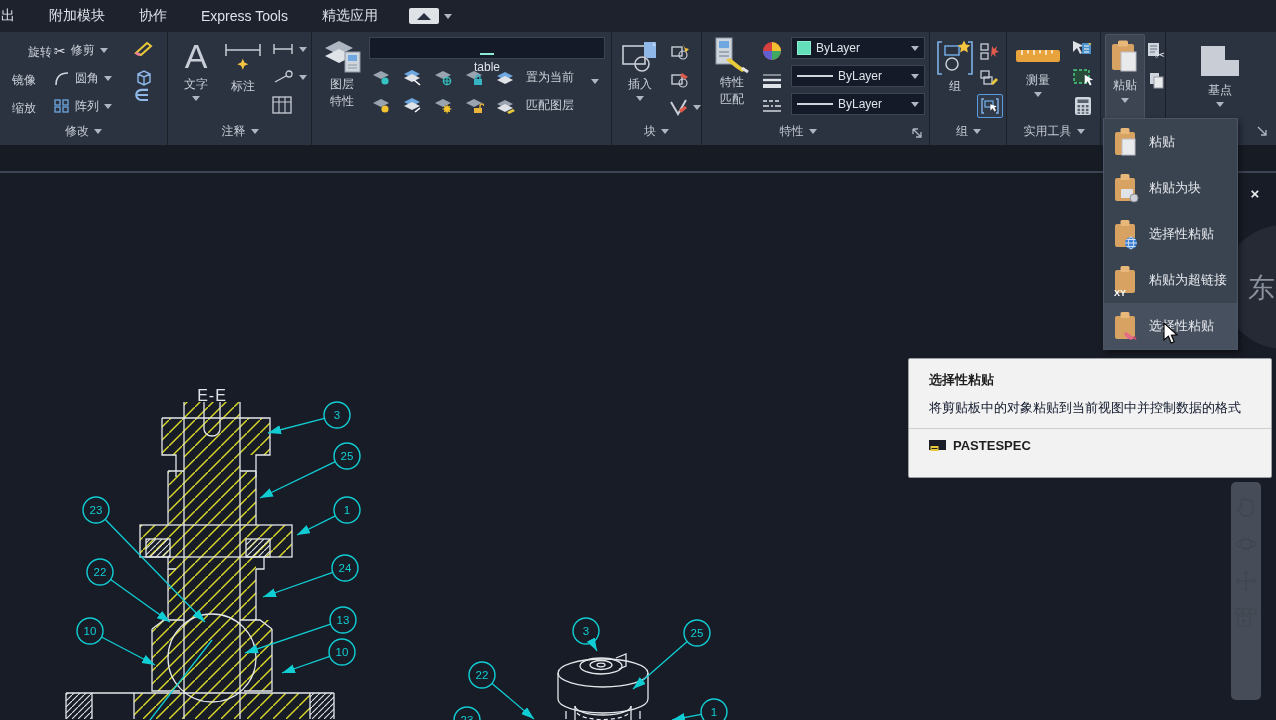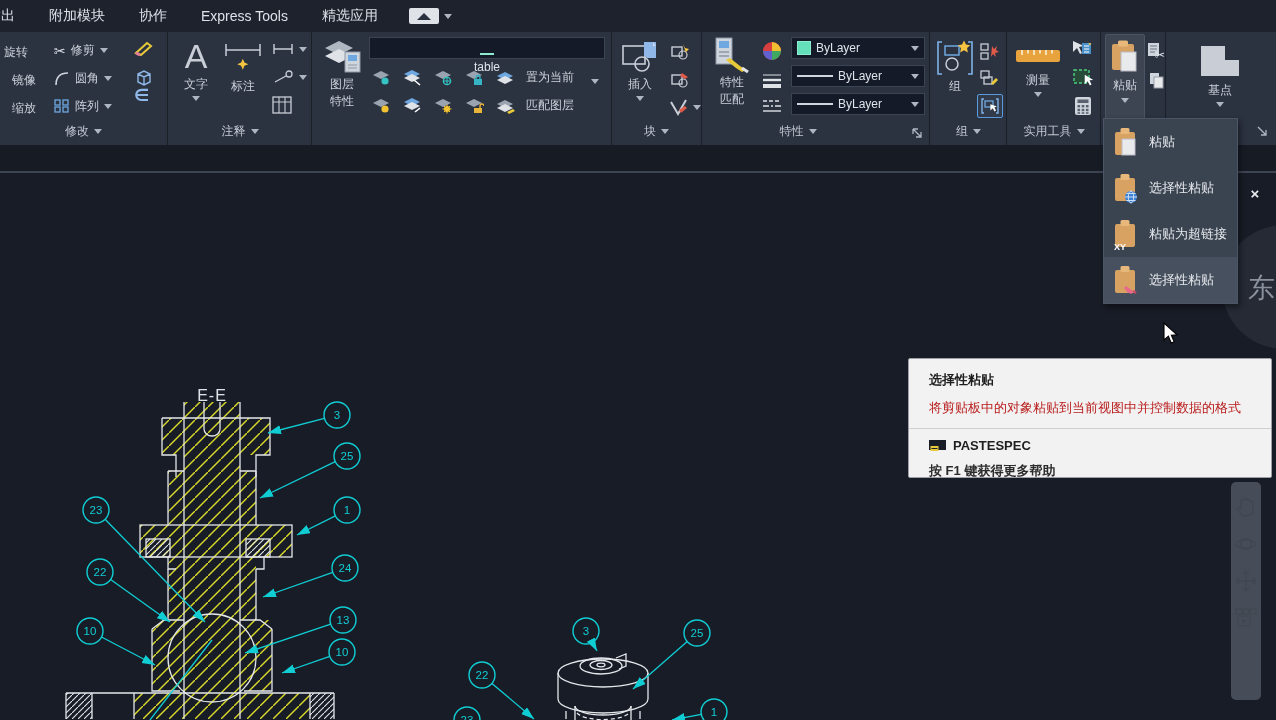--- a/index.html
+++ b/index.html
@@ -47,21 +47,21 @@
   
   #paste-menu { position:absolute; left:1103px; top:118px; width:135px; background:#3a4350;
     border:1px solid #4c5565; box-shadow:2px 3px 6px rgba(0,0,0,.45); }
   .pm-item { height:46px; display:flex; align-items:center; gap:9px; padding-left:8px; color:#e6e9ed; font-size:13px; }
   .pm-item.hl { background:#47505e; }
 
   
   #tooltip { position:absolute; left:908px; top:358px; width:364px; height:120px; background:#f2f2f2;
     border:1px solid #9da0a5; border-radius:2px; color:#1e1e1e; font-size:13px; }
   #tooltip .tt-title { font-weight:bold; margin:12px 0 0 20px; }
-  #tooltip .tt-desc  { margin:10px 0 0 20px; color:#b91c1c; }
+  #tooltip .tt-desc  { margin:10px 0 0 20px; color:#0f172a; }
   #tooltip .tt-div   { margin:11px 0 0 0; border-top:1px solid #cfcfcf; }
   #tooltip .tt-cmd   { display:flex; align-items:center; gap:7px; margin:9px 0 0 20px; font-weight:bold; }
   #tooltip .tt-help  { margin:9px 0 0 20px; font-weight:bold; color:#2b2b2b; }
 
   
   #navbar { position:absolute; left:1231px; top:482px; width:30px; height:218px;
     background:rgba(118,126,137,.5); border-radius:5px; display:flex; flex-direction:column;
     align-items:center; padding-top:14px; gap:16px; }
   #navbar svg { opacity:.75; }
 
@@ -78,21 +78,21 @@
   <div class="menu-item">精选应用</div>
   <div id="menu-imgbtn">
     <span class="thumb"></span>
     <span class="caret"></span>
   </div>
 </div>
 
 <div id="ribbon">
 
   <div class="panel" style="left:0;width:168px;">
-    <div class="rtool" style="left:4px;top:12px;">
+    <div class="rtool" style="left:28px;top:12px;">
       <span>旋转</span>
       </div>
     <div class="rtool" style="left:54px;top:10px;">
       <span class="ic" style="color:#dfe3ea;font-size:14px;">✂</span>
       <span>修剪</span>
         <span class="caret"></span>
       </div>
     <div class="rtool" style="left:134px;top:8px;">
       <svg class="ic" width="20" height="16">
           <path d="M2,13 L13,3 l4,3 L7,15 Z" fill="none" stroke="#e8c93a" stroke-width="2"></path>
@@ -655,20 +655,29 @@
         <rect x="3" y="6" width="20" height="23" rx="2" fill="#d8a263"></rect>
         <rect x="8.5" y="2" width="9" height="6" rx="1.5" fill="#e8b87a"></rect>
         <rect x="10" y="13" width="13" height="16" fill="#e9eaec" stroke="#b9bcc4"></rect>
       </svg>
       <span>粘贴</span>
     </div>
     <div class="pm-item">
       <svg width="28" height="33">
         <rect x="3" y="6" width="20" height="23" rx="2" fill="#d8a263"></rect>
         <rect x="8.5" y="2" width="9" height="6" rx="1.5" fill="#e8b87a"></rect>
+        <rect x="9" y="17" width="12" height="9" rx="1" fill="#dfe2e6"></rect>
+        <circle cx="22" cy="26" r="4" fill="#cfd3d9" stroke="#8d9099"></circle>
+      </svg>
+      <span>粘贴为块</span>
+    </div>
+    <div class="pm-item">
+      <svg width="28" height="33">
+        <rect x="3" y="6" width="20" height="23" rx="2" fill="#d8a263"></rect>
+        <rect x="8.5" y="2" width="9" height="6" rx="1.5" fill="#e8b87a"></rect>
         <circle cx="19" cy="25" r="6" fill="#3b7fd4"></circle>
         <ellipse cx="19" cy="25" rx="2.7" ry="6" fill="none" stroke="#cfe0f5" stroke-width="1"></ellipse>
         <path d="M13,25 h12 M14.5,21.5 h9 M14.5,28.5 h9" stroke="#cfe0f5" stroke-width="1"></path>
       </svg>
       <span>选择性粘贴</span>
     </div>
     <div class="pm-item">
       <svg width="28" height="33">
         <rect x="3" y="6" width="20" height="23" rx="2" fill="#d8a263"></rect>
         <rect x="8.5" y="2" width="9" height="6" rx="1.5" fill="#e8b87a"></rect>
@@ -692,18 +701,17 @@
   <div class="tt-desc">将剪贴板中的对象粘贴到当前视图中并控制数据的格式</div>
   <div class="tt-div"></div>
   <div class="tt-cmd">
     <svg width="17" height="14">
         <rect x="0" y="1" width="17" height="10" fill="#1a1d28"></rect>
         <rect x="1.5" y="7" width="8" height="5" fill="#e8c93a"></rect>
         <path d="M2.5,9.5 h6" stroke="#1a1d28" stroke-width="1"></path>
       </svg>
     <span>PASTESPEC</span>
   </div>
-  <div class="tt-help">按 F1 键获得更多帮助</div>
 </div>
 
 <svg id="cursor" width="18" height="24">
   <path d="M2,1 L2,18 L6.4,14.2 L9.2,21 L12.2,19.8 L9.4,13.2 L15,12.8 Z" fill="#fff" stroke="#000" stroke-width="1.1"></path>
 </svg>
 
 </body></html>

